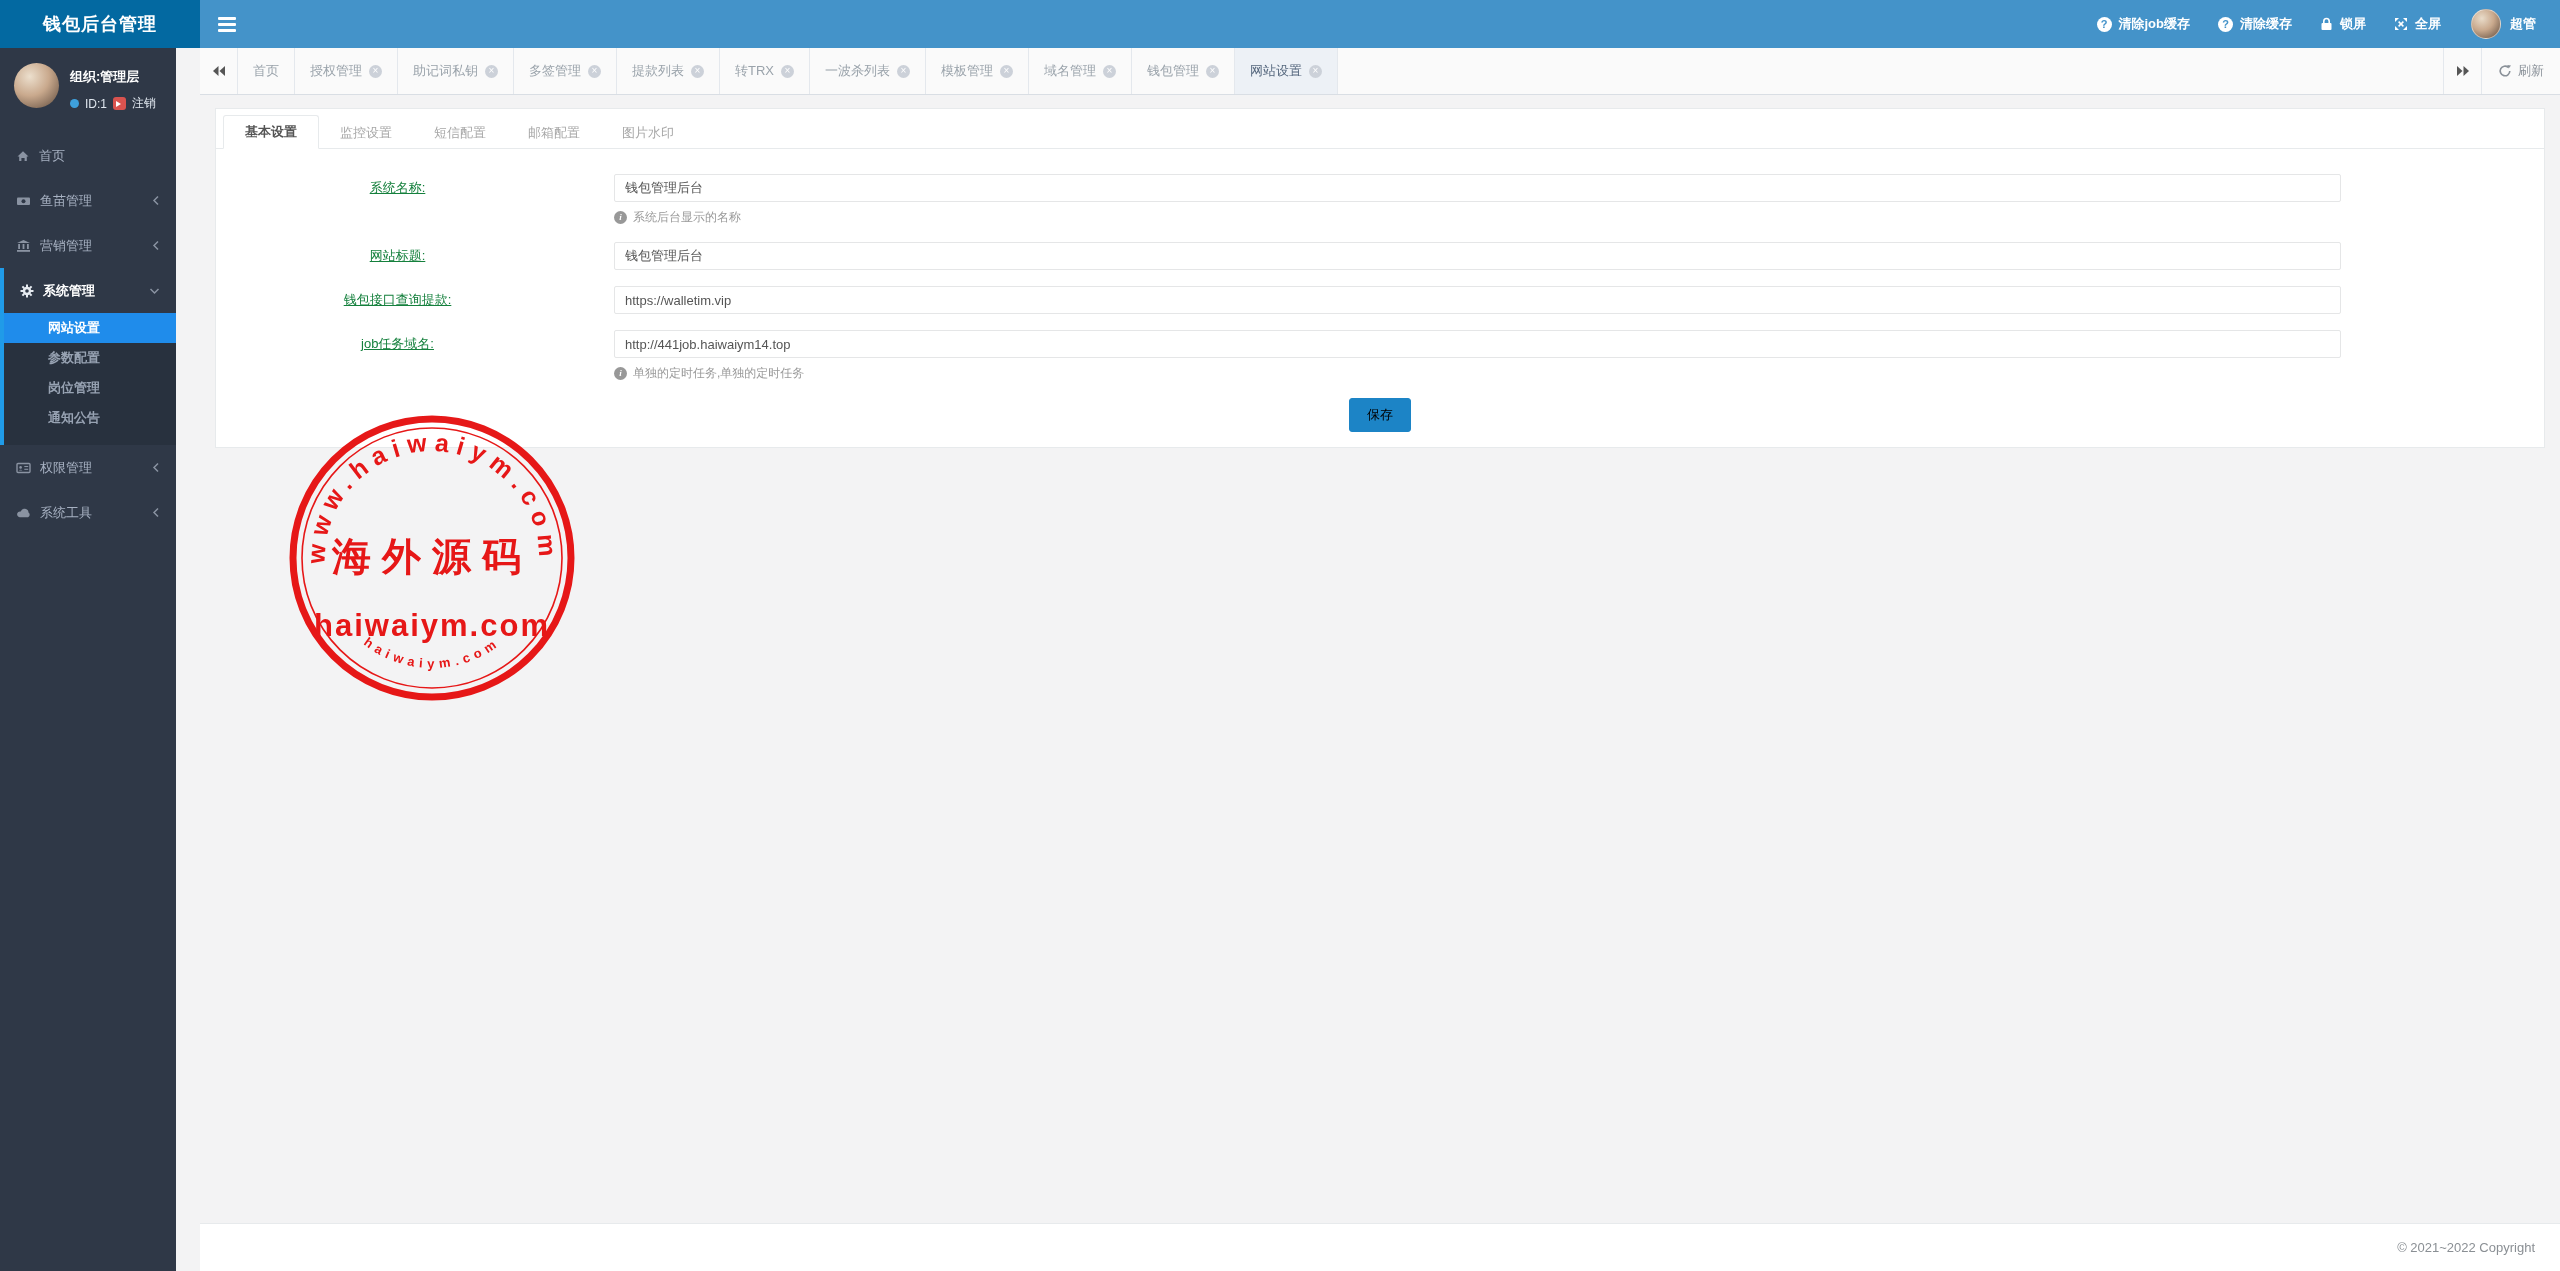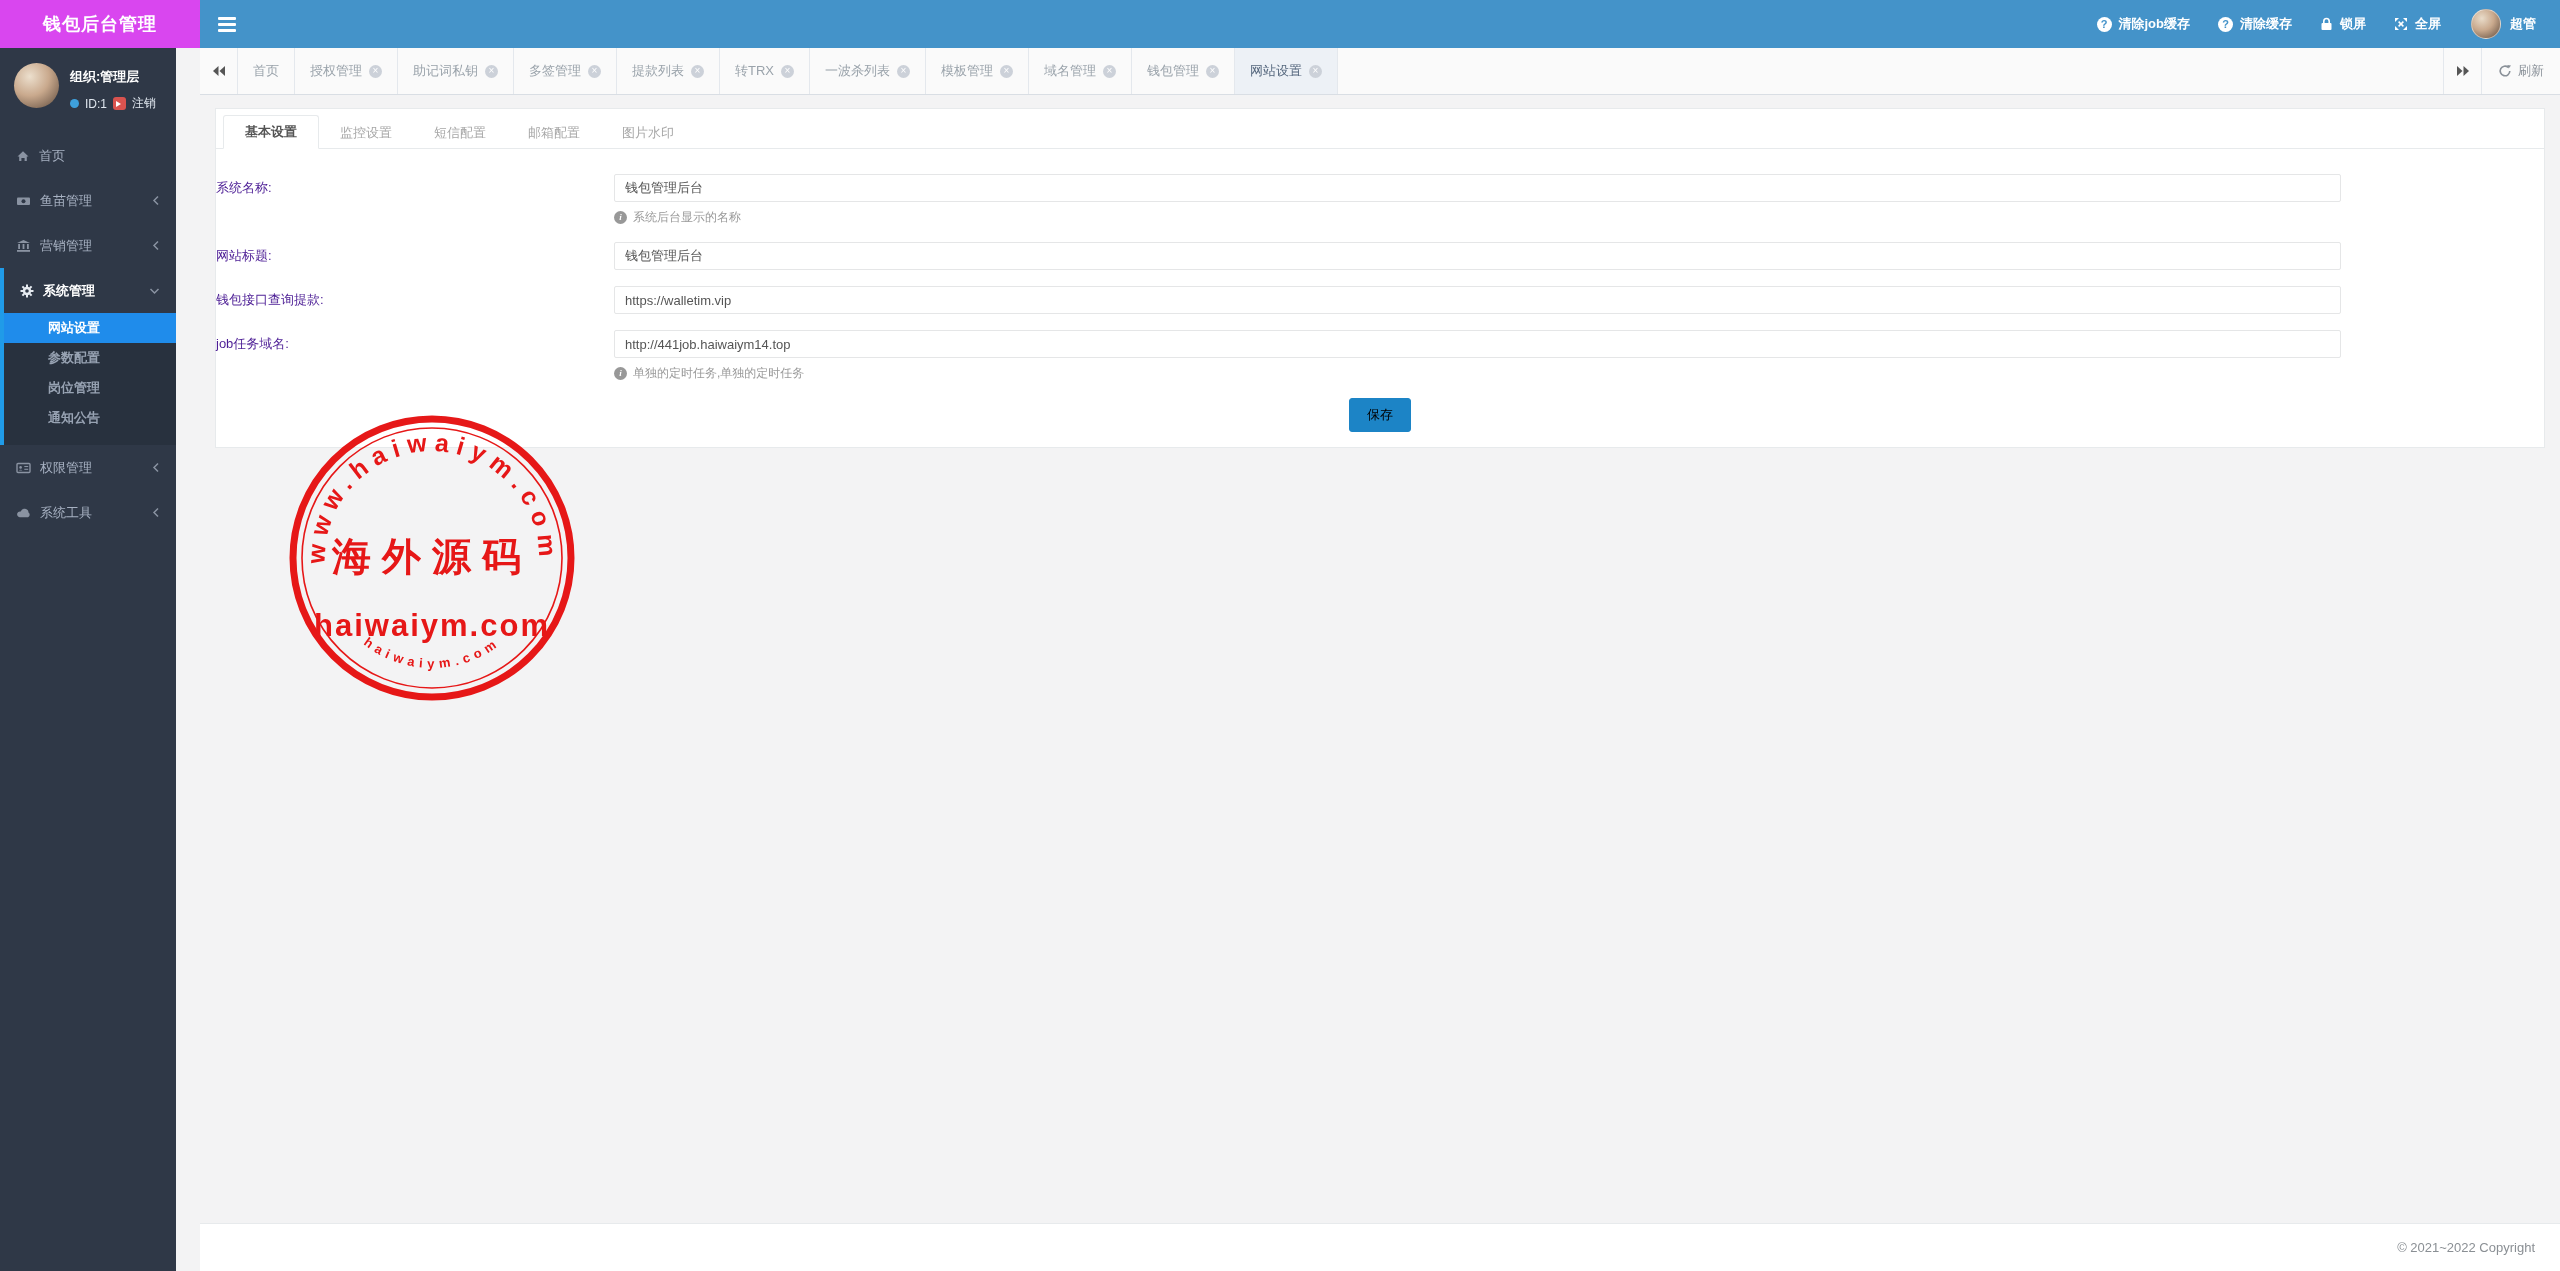--- a/index.html
+++ b/index.html
@@ -6,21 +6,21 @@
   html,body { width:2560px; height:1271px; }
   body {
     font-family:"Liberation Sans","DejaVu Sans",sans-serif;
     background:#f3f3f4; overflow:hidden; position:relative;
     font-size:13px; color:#676a6c;
   }
   svg { display:block; }
 
   
   .header { position:absolute; top:0; left:0; right:0; height:48px; background:#4493c9; display:flex; align-items:stretch; z-index:30; }
-  .brand { width:200px; background:#d946ef; color:#fff; font-size:18px; font-weight:bold; display:flex; align-items:center; justify-content:center; letter-spacing:1px; }
+  .brand { width:200px; background:#0369a1; color:#fff; font-size:18px; font-weight:bold; display:flex; align-items:center; justify-content:center; letter-spacing:1px; }
   .hamburger { width:54px; display:flex; align-items:center; justify-content:center; cursor:pointer; }
   .hamburger .bars { display:flex; flex-direction:column; gap:3px; }
   .hamburger .bars i { display:block; width:18px; height:3px; background:#fff; border-radius:1px; }
   .header-right { margin-left:auto; display:flex; align-items:center; padding-right:18px; color:#fff; }
   .header-item { display:flex; align-items:center; gap:7px; padding:0 14px; font-size:13px; font-weight:bold; cursor:pointer; height:48px; }
   .q-icon { width:15px; height:15px; border-radius:50%; background:#fff; color:#4493c9; font-size:11px; font-weight:bold; text-align:center; line-height:15px; }
   .hicon { color:#fff; }
   .avatar-sm { width:30px; height:30px; border-radius:50%; background:radial-gradient(circle at 35% 30%, #e9dcca, #c9a98d 45%, #8d7460 75%, #5d4a3c); border:1px solid rgba(255,255,255,.5); }
   .user-item { display:flex; align-items:center; gap:9px; padding:0 6px 0 16px; font-weight:bold; cursor:pointer; }
 
@@ -59,21 +59,21 @@
   .refresh-btn { display:flex; align-items:center; gap:6px; padding:0 16px; color:#8a9199; border-left:1px solid #e4e8ed; cursor:pointer; }
 
   
   .content { position:absolute; top:47px; left:0; right:0; bottom:48px; overflow:hidden; }
   .card { position:absolute; left:15px; right:15px; top:13px; height:340px; background:#fff; border:1px solid #e7eaec; }
   .ctabs { display:flex; align-items:flex-end; border-bottom:1px solid #e7eaec; padding:6px 0 0 7px; }
   .ctab { padding:7px 21px; font-size:13px; color:#a7a7a7; cursor:pointer; margin-bottom:-1px; }
   .ctab.active { background:#fff; border:1px solid #e7eaec; border-bottom:1px solid #fff; border-radius:3px 3px 0 0; color:#555; font-weight:bold; }
   .form { padding-top:25px; }
   .form-row { display:flex; margin-bottom:16px; }
-  .form-label { width:398px; text-align:left; padding-right:35px; color:#4c1d95; line-height:28px; flex:none; }
+  .form-label { width:398px; text-align:center; padding-right:35px; color:#15803d; line-height:28px; flex:none;text-decoration:underline; }
   .form-field { flex:1; }
   .form-control { width:1727px; height:28px; border:1px solid #e5e6e7; border-radius:2px; padding:0 10px; font-size:13px; color:#555; font-family:"Liberation Sans","DejaVu Sans",sans-serif; background:#fff; display:block; }
   .help { display:flex; align-items:center; gap:6px; margin-top:7px; font-size:12px; color:#9a9a9a; }
   .info-icon { width:13px; height:13px; border-radius:50%; background:#989898; color:#fff; font-size:9px; font-weight:bold; font-style:italic; text-align:center; line-height:13px; font-family:"Liberation Serif",serif; flex:none; }
   .save-row { text-align:center; margin-top:8px; }
   .save-btn { display:inline-block; background:#1c84c6; color:#000000; border:1px solid #1c84c6; border-radius:3px; font-size:13px; padding:7px 17px; cursor:pointer; font-family:"Liberation Sans","DejaVu Sans",sans-serif; }
 
   
   .stamp { position:absolute; left:86px; top:317px; width:292px; height:292px; z-index:5; opacity:.96; pointer-events:none; }
   .stamp text { fill:#e60f0f; }

